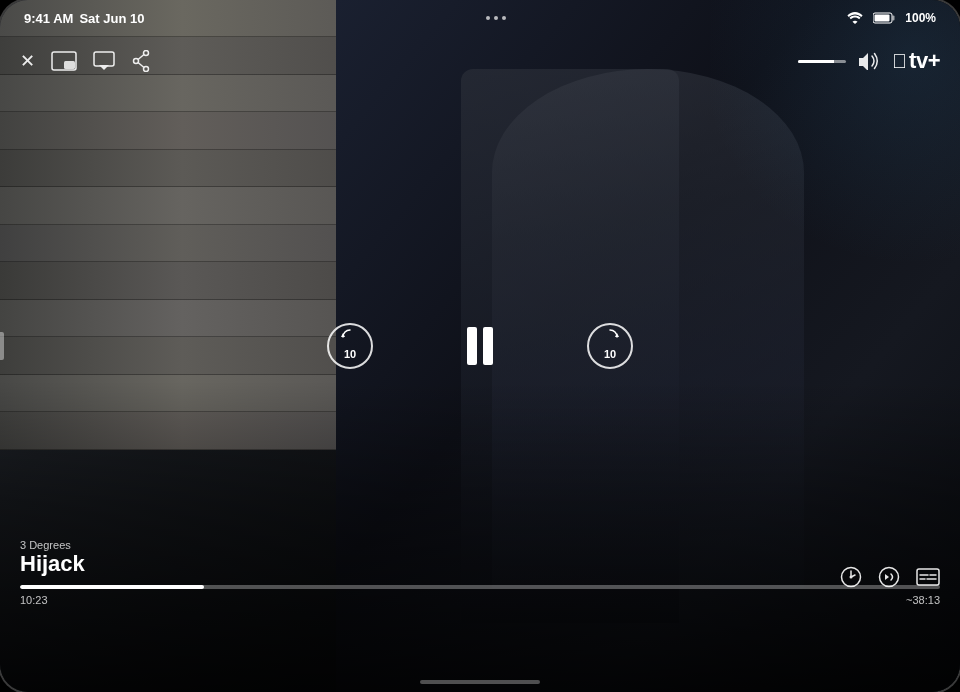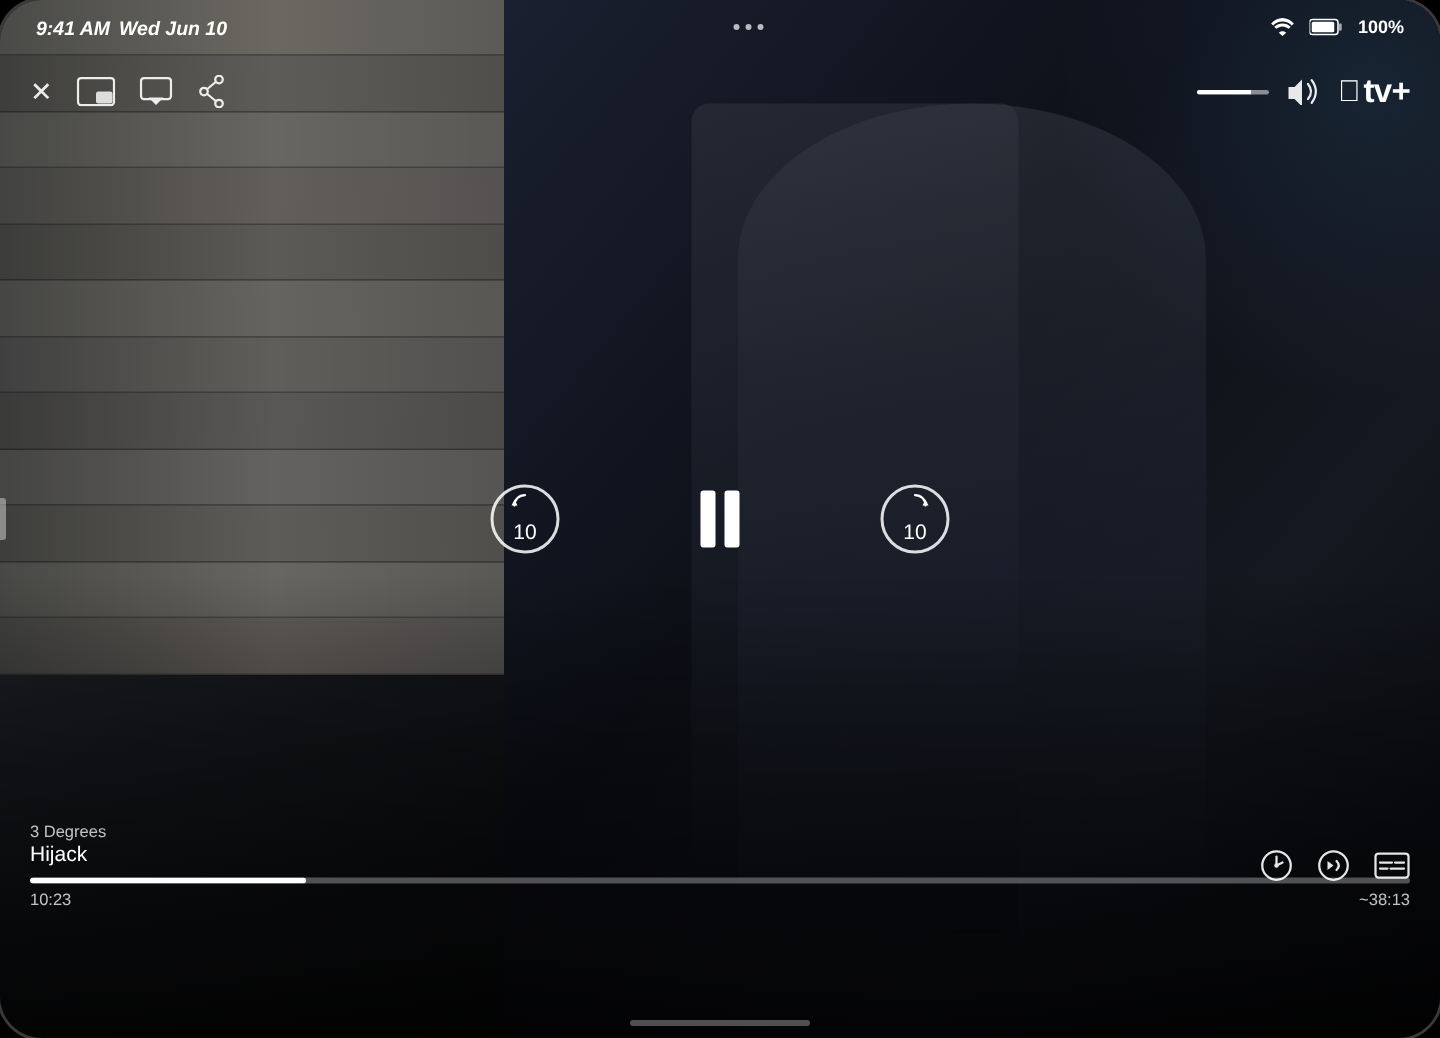--- a/index.html
+++ b/index.html
@@ -35,21 +35,21 @@
       display: flex;
       align-items: center;
       justify-content: space-between;
       padding: 0 24px;
       z-index: 20;
       color: #fff;
       font-size: 13px;
       font-weight: 600;
     }
 
-    .status-left { display: flex; gap: 6px; font-style: italic; }
+    .status-left { display: flex; gap: 6px; }
     .status-center { display: flex; gap: 4px; }
     .status-center .dot {
       width: 4px; height: 4px;
       border-radius: 50%;
       background: #fff;
       opacity: 0.7;
     }
     .status-right { display: flex; align-items: center; gap: 10px; }
 
     
@@ -205,22 +205,22 @@
       height: 46px;
       border: 2px solid rgba(255,255,255,0.85);
       border-radius: 50%;
       display: flex;
       align-items: center;
       justify-content: center;
       flex-direction: column;
       position: relative;
     }
     .skip-number {
-      font-size: 14px;
-      font-weight: 400;
+      font-size: 11px;
+      font-weight: 700;
       color: #fff;
       line-height: 1;
     }
 
     .pause-btn {
       width: 52px;
       height: 52px;
       display: flex;
       align-items: center;
       justify-content: center;
@@ -249,22 +249,22 @@
 
     .show-title-area {
       margin-bottom: 8px;
     }
     .show-name {
       font-size: 11px;
       color: rgba(255,255,255,0.75);
       font-weight: 400;
     }
     .episode-title {
-      font-size: 14px;
-      font-weight: 400;
+      font-size: 22px;
+      font-weight: 700;
       color: #fff;
     }
 
     
     .progress-area {
       margin-bottom: 6px;
     }
     .progress-bar-container {
       width: 100%;
       height: 4px;
@@ -358,21 +358,21 @@
     }
   </style>
 </head>
 <body>
 
 <div class="ipad-frame">
 
   <div class="status-bar">
     <div class="status-left">
       <span>9:41 AM</span>
-      <span>Wed Jun 10</span>
+      <span>Sat Jun 10</span>
     </div>
     <div class="status-center">
       <div class="dot"></div>
       <div class="dot"></div>
       <div class="dot"></div>
     </div>
     <div class="status-right">
 
       <span>
         <svg class="icon-svg" width="16" height="12" viewBox="0 0 16 12" fill="white">

